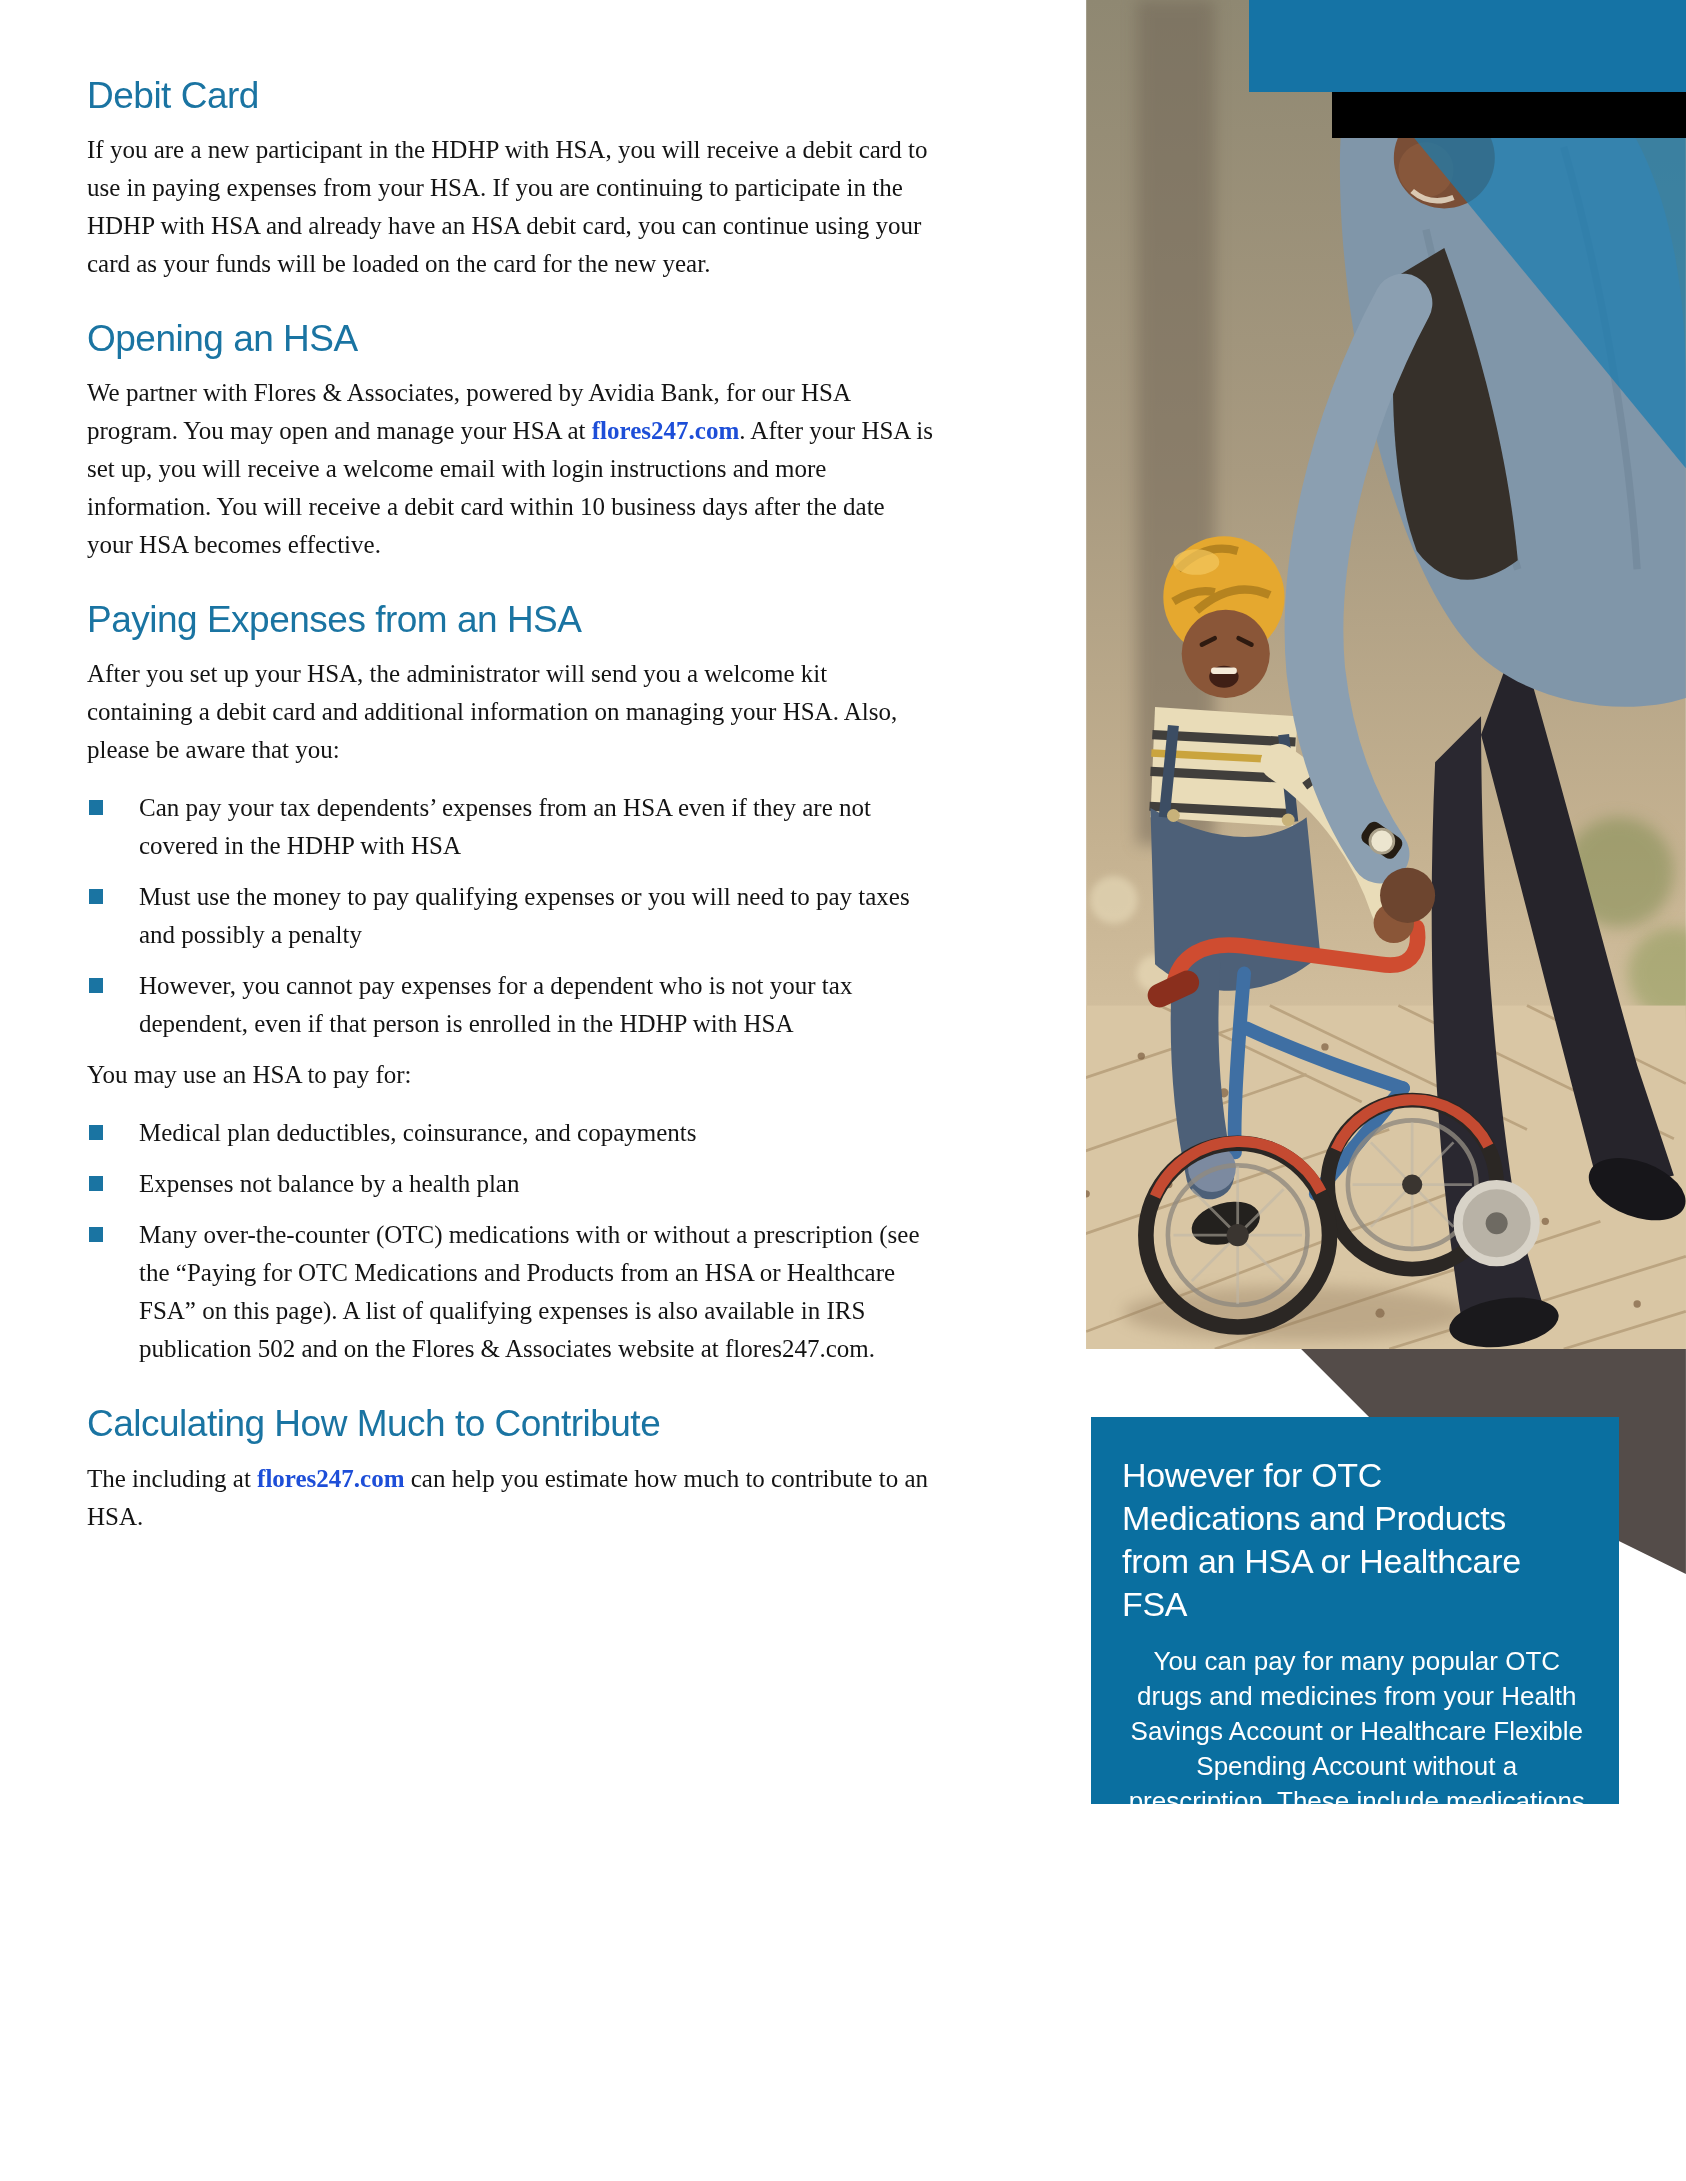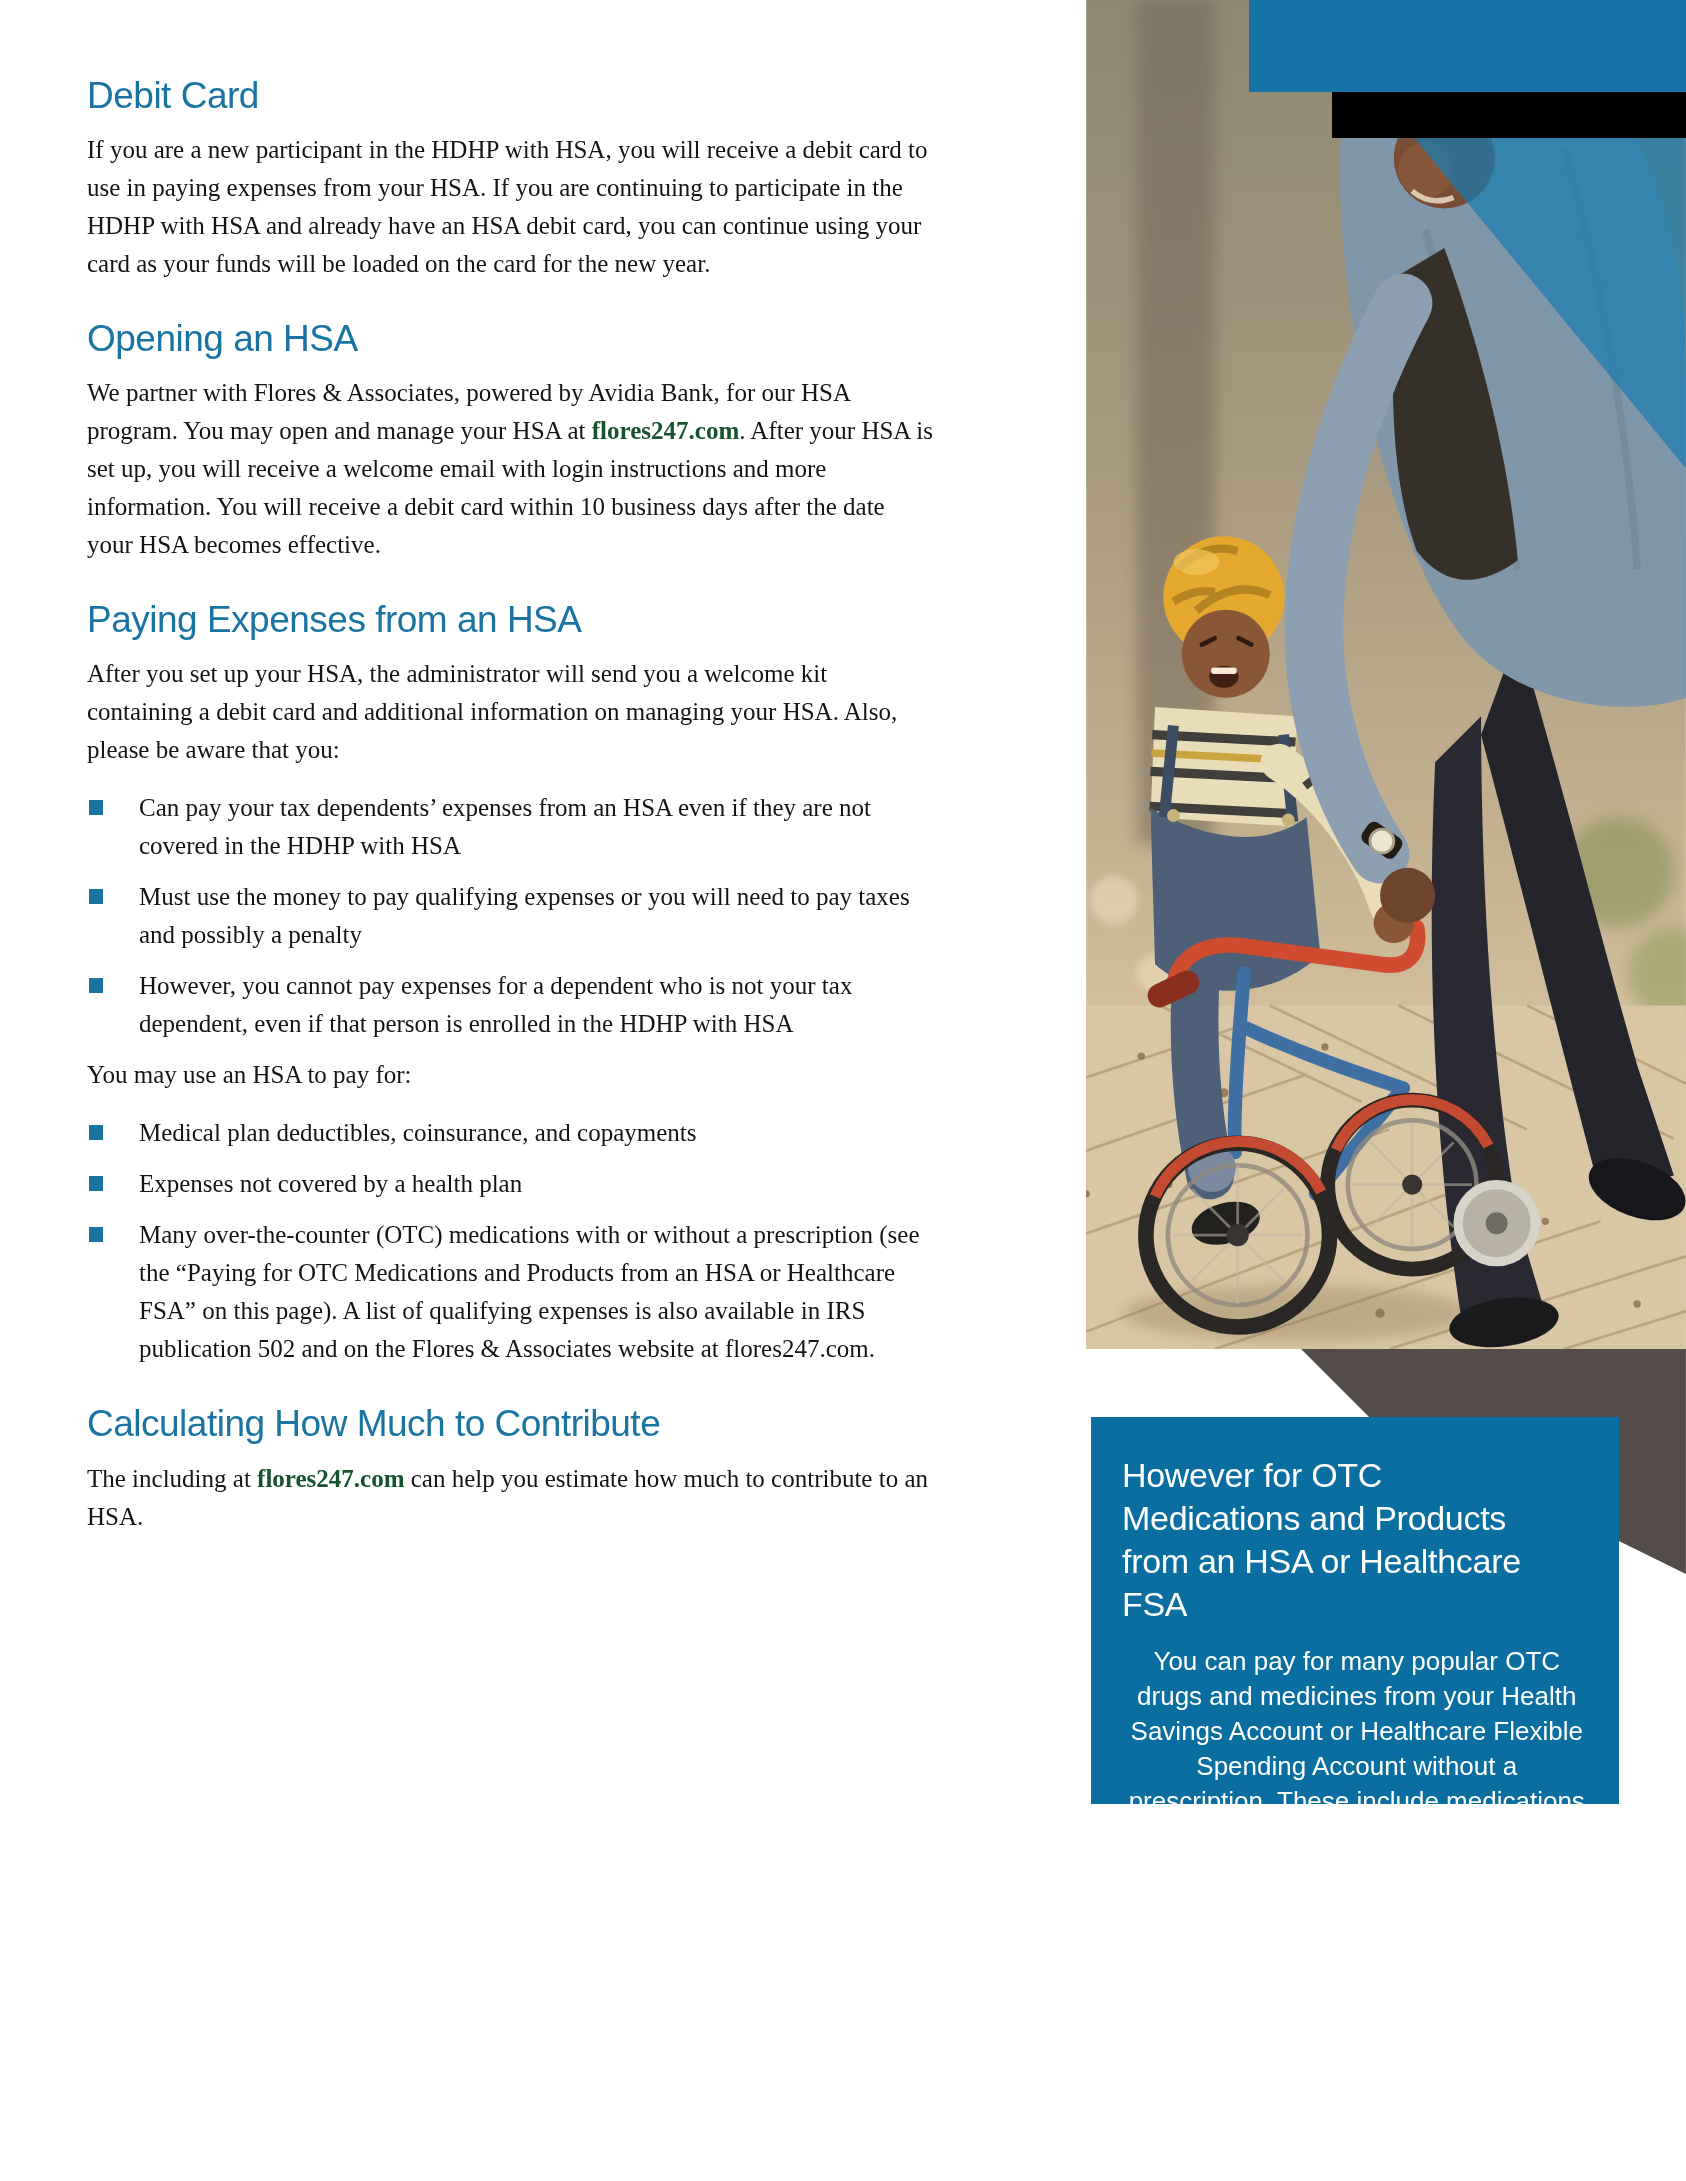--- a/index.html
+++ b/index.html
@@ -4,21 +4,21 @@
 <style>
   html,body{margin:0;padding:0;background:#ffffff;}
   .page{position:relative;width:1686px;height:1804px;background:#ffffff;overflow:hidden;
         font-family:"Liberation Serif", serif;color:#141414;}
   
   .main-col{position:absolute;left:87px;top:75px;width:847px;}
   h2.sec{font-family:"Liberation Sans", sans-serif;font-weight:500;letter-spacing:-0.5px;
          color:#1a74a2;font-size:37px;line-height:1.12;margin:35px 0 14.7px 0;}
   h2.sec.first{margin-top:0;}
   p.body{font-size:25px;line-height:38px;margin:0 0 0 0;}
-  a.doclink{color:#14532d;font-weight:bold;text-decoration:none;}
+  a.doclink{color:#1d4ed8;font-weight:bold;text-decoration:none;}
   ul.blist{list-style:none;margin:20px 0 0 0;padding:0;}
   ul.blist li{position:relative;padding-left:52px;margin-bottom:13px;
               font-size:25px;line-height:38px;}
   .bullet-square{position:absolute;left:1.8px;top:11px;width:14.7px;height:14.7px;background:#1a74a2;}
   .uses-intro{margin-top:26px;}
   
   .photo-wrap{position:absolute;left:1086px;top:0;width:600px;height:1349px;overflow:hidden;}
   
   .top-blue-rect{position:absolute;left:1249px;top:0;width:437px;height:92px;background:#1573a5;}
   .top-black-bar{position:absolute;left:1332px;top:92px;width:354px;height:46px;background:#000000;}
@@ -55,21 +55,21 @@
     <ul class="blist">
       <li><span class="bullet-square"></span><span>Can pay your tax dependents’ expenses from an HSA even if they are not covered in the HDHP with HSA</span></li>
       <li><span class="bullet-square"></span><span>Must use the money to pay qualifying expenses or you will need to pay taxes and possibly a penalty</span></li>
       <li><span class="bullet-square"></span><span>However, you cannot pay expenses for a dependent who is not your tax dependent, even if that person is enrolled in the HDHP with HSA</span></li>
     </ul>
 
     <p class="body uses-intro">You may use an HSA to pay for:</p>
 
     <ul class="blist">
       <li><span class="bullet-square"></span><span>Medical plan deductibles, coinsurance, and copayments</span></li>
-      <li><span class="bullet-square"></span><span>Expenses not covered by a health plan</span></li>
+      <li><span class="bullet-square"></span><span>Expenses not balance by a health plan</span></li>
       <li><span class="bullet-square"></span><span>Many over-the-counter (OTC) medications with or without a prescription (see the “Paying for OTC Medications and Products from an HSA or Healthcare FSA” on this page). A list of qualifying expenses is also available in IRS publication 502 and on the Flores &amp; Associates website at flores247.com.</span></li>
     </ul>
 
     <h2 class="sec">Calculating How Much to Contribute</h2>
     <p class="body"><span>The including at </span><a class="doclink" href="#">flores247.com</a><span> can help you estimate how much to contribute to an HSA.</span></p>
   </div>
 
   <div class="photo-wrap" role="img" aria-label="Father helping a laughing child wearing a yellow helmet ride a bicycle on a brick path">
     <svg width="600" height="1349" viewBox="0 0 653 1469" xmlns="http://www.w3.org/2000/svg">
       <defs>

